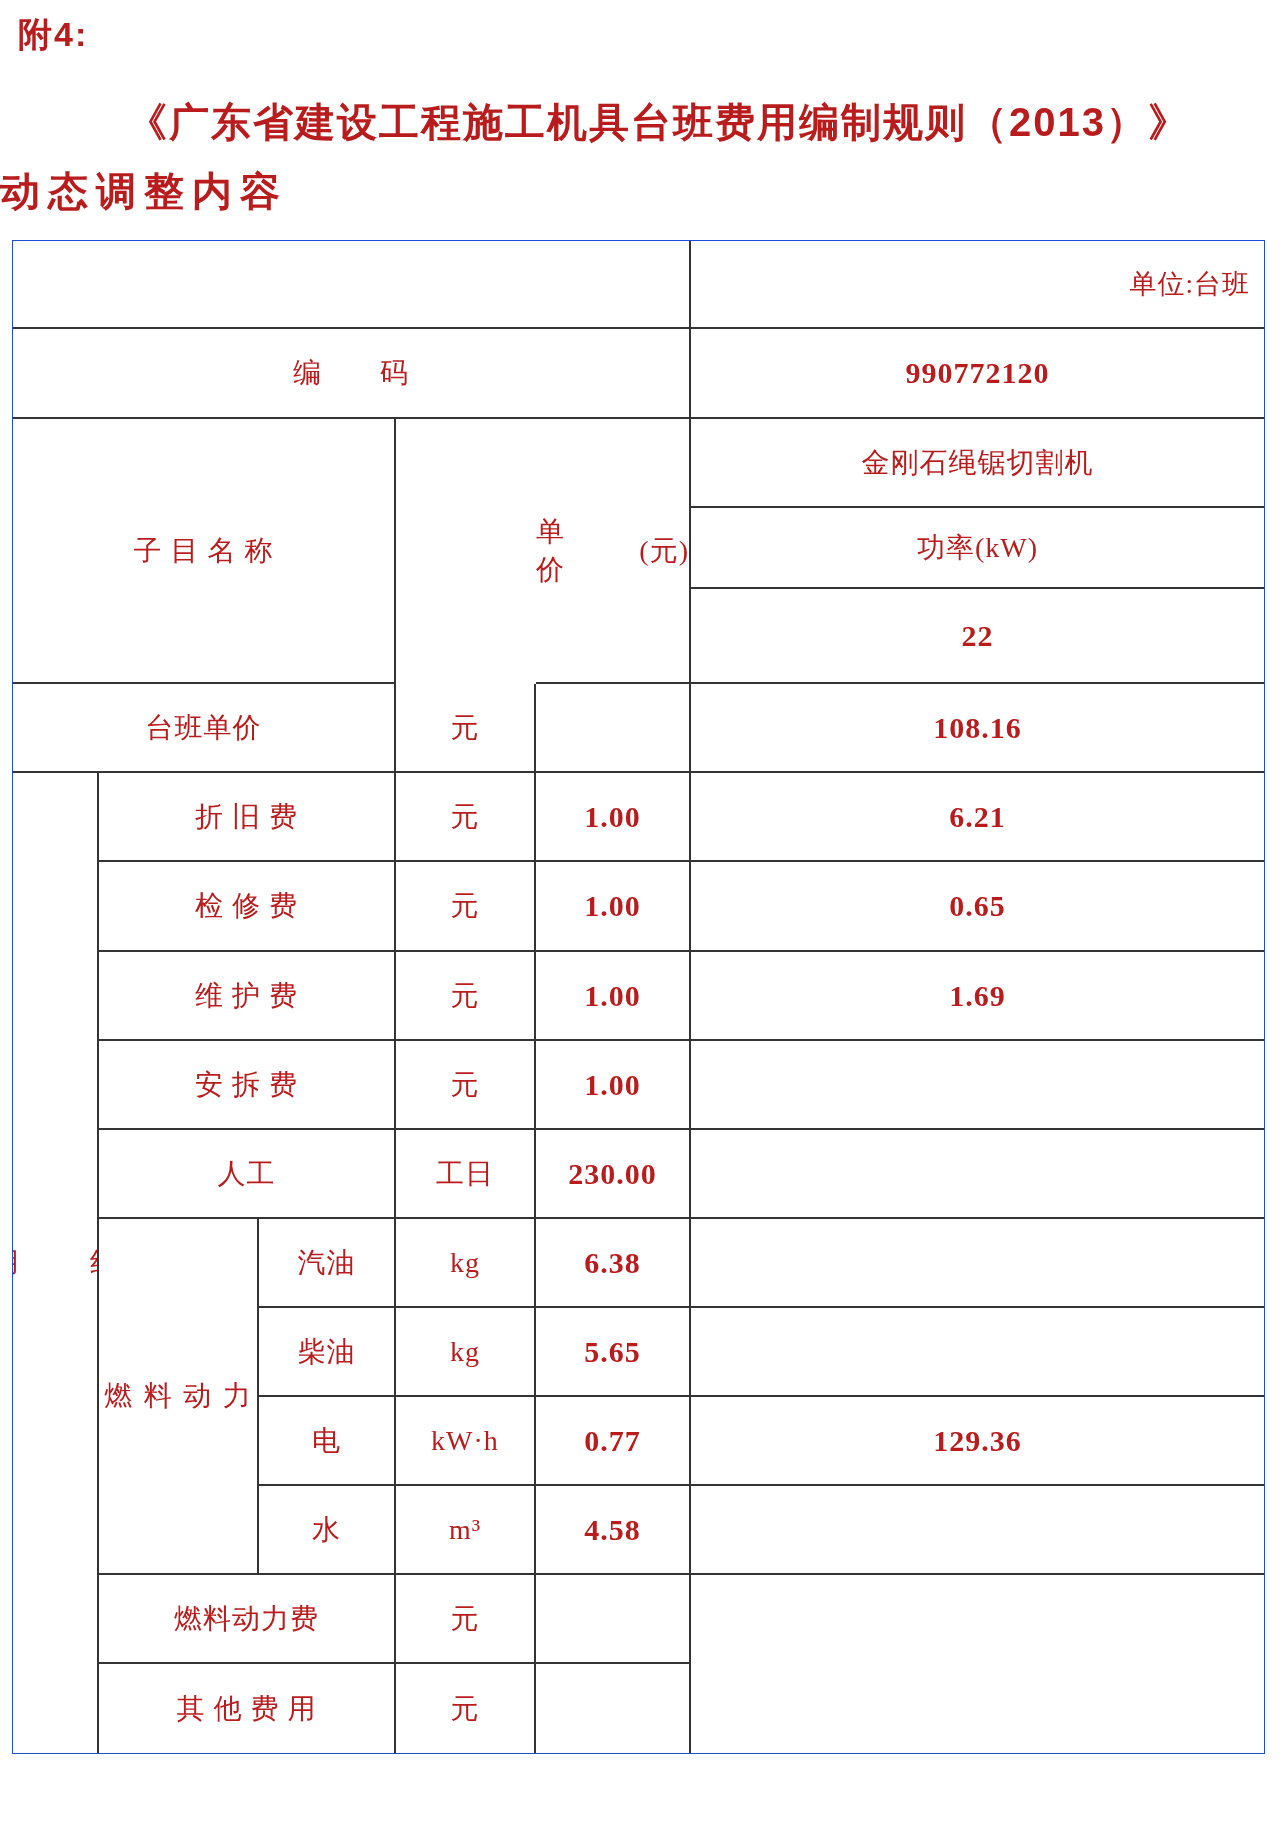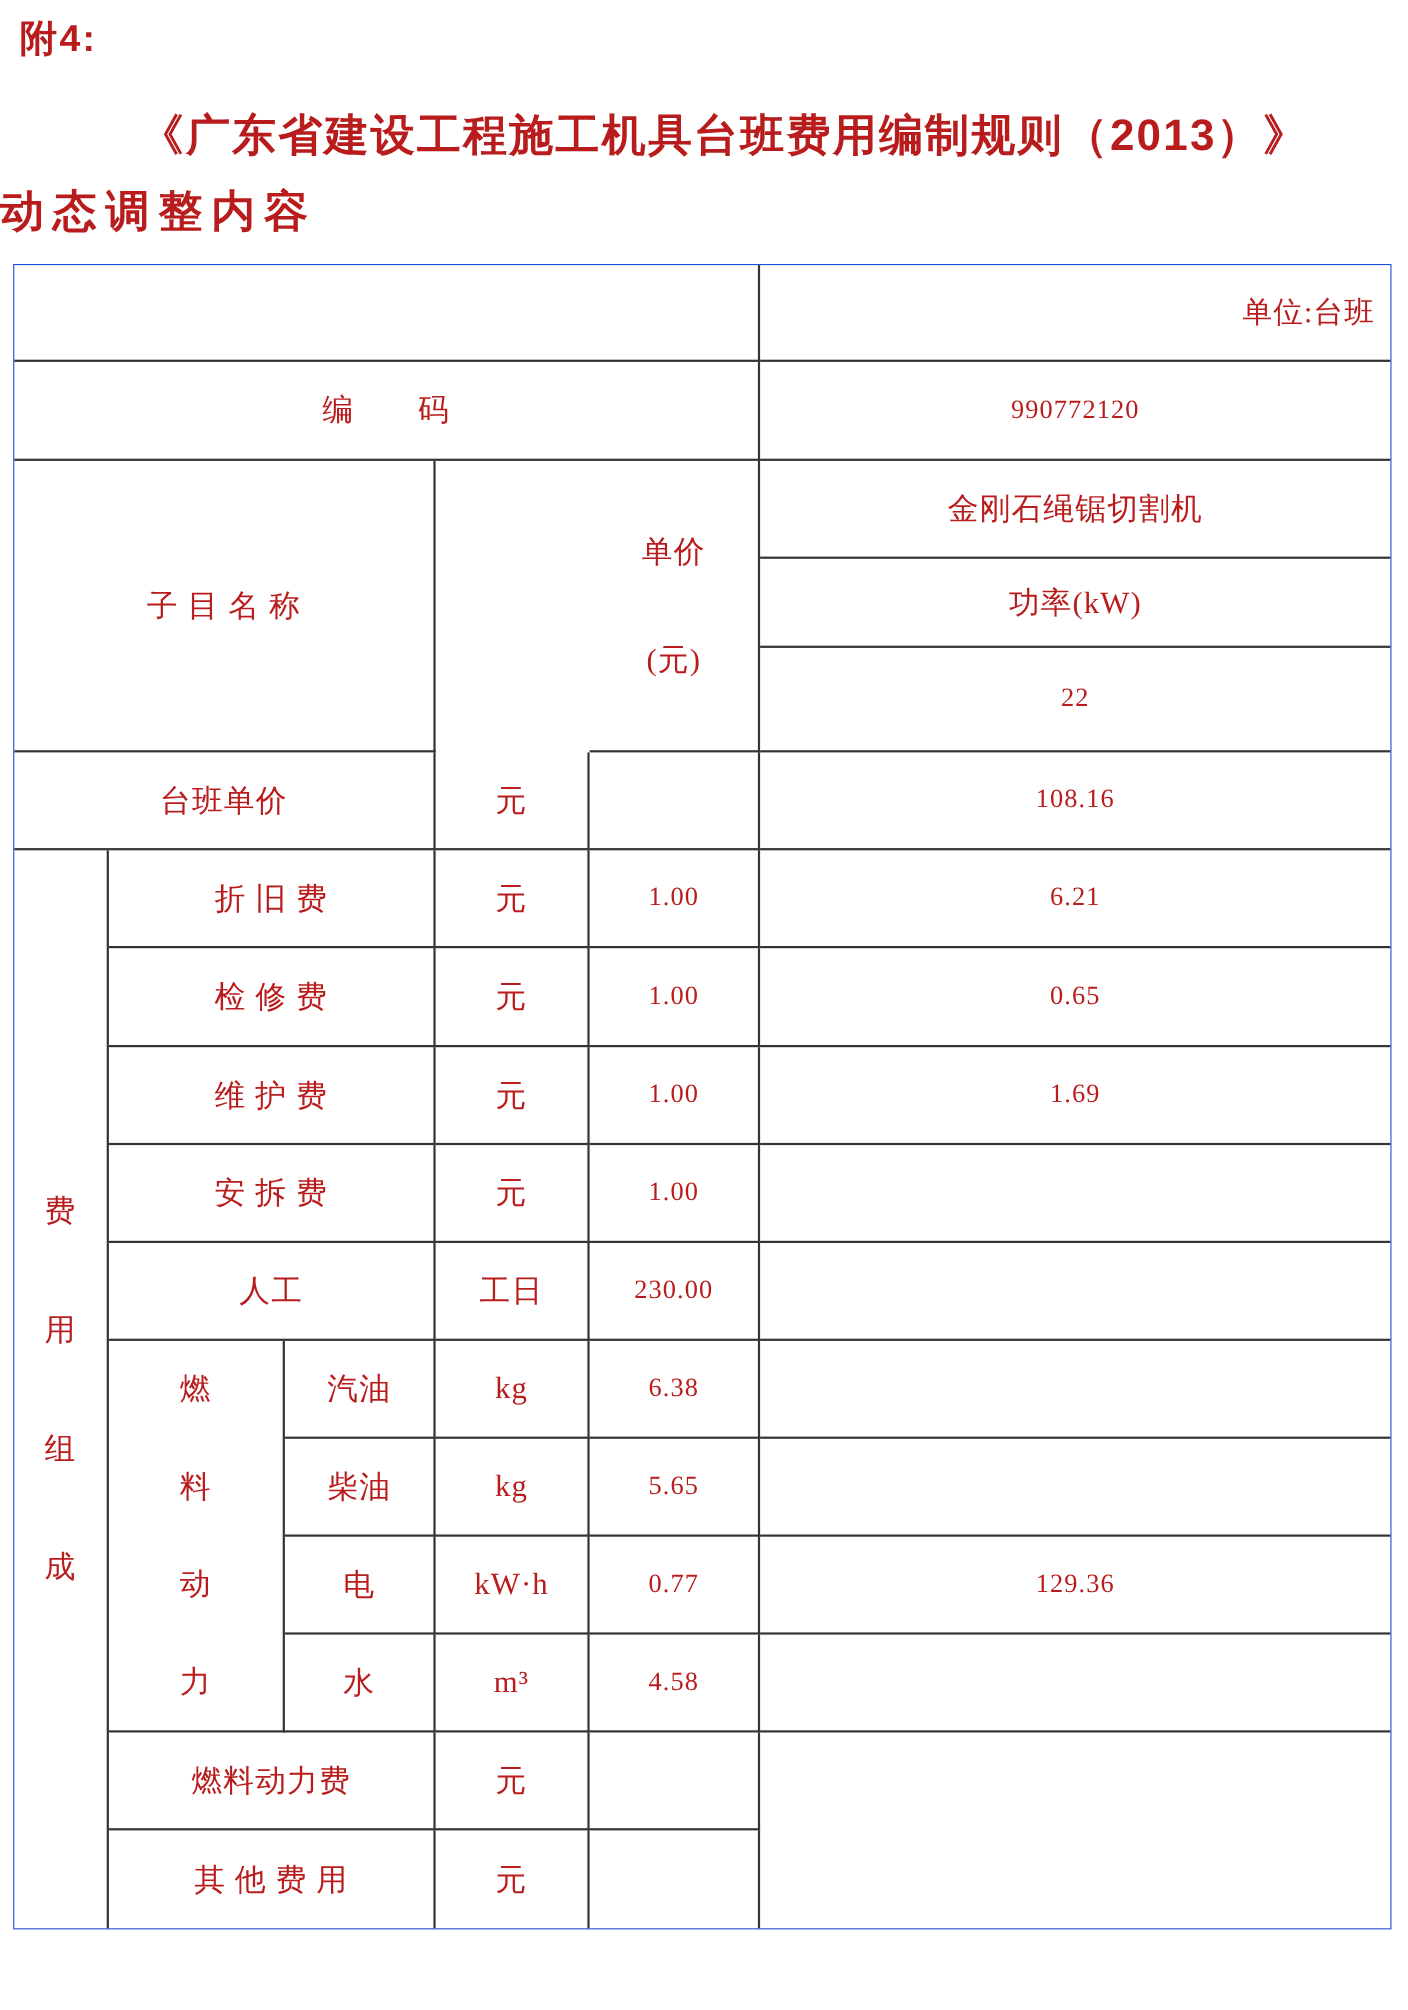--- a/index.html
+++ b/index.html
@@ -33,23 +33,23 @@
     background:#ffffff;
   }
   .c {
     border-right:2px solid #343434; border-bottom:2px solid #343434;
     display:flex; align-items:center; justify-content:center;
     font-size:28px; box-sizing:border-box; overflow:hidden;
     letter-spacing:1px;
   }
   .no-r { border-right:none; }
   .no-b { border-bottom:none; }
-  .num  { font-size:24px; letter-spacing:1px; }
+  .num  { font-size:30px; letter-spacing:1px;font-weight:bold; }
   .right{ justify-content:flex-end; padding-right:14px; font-size:27px; }
-  .col  { flex-direction:column; }
+  .col  { }
   .price-hdr { gap:60px; }
   .vgroup { gap:70px; }
   .vfuel  { justify-content:space-around; gap:0; }
 </style>
 </head>
 <body>
 
 <div class="page">
 
   <div class="attach">附4:</div>

